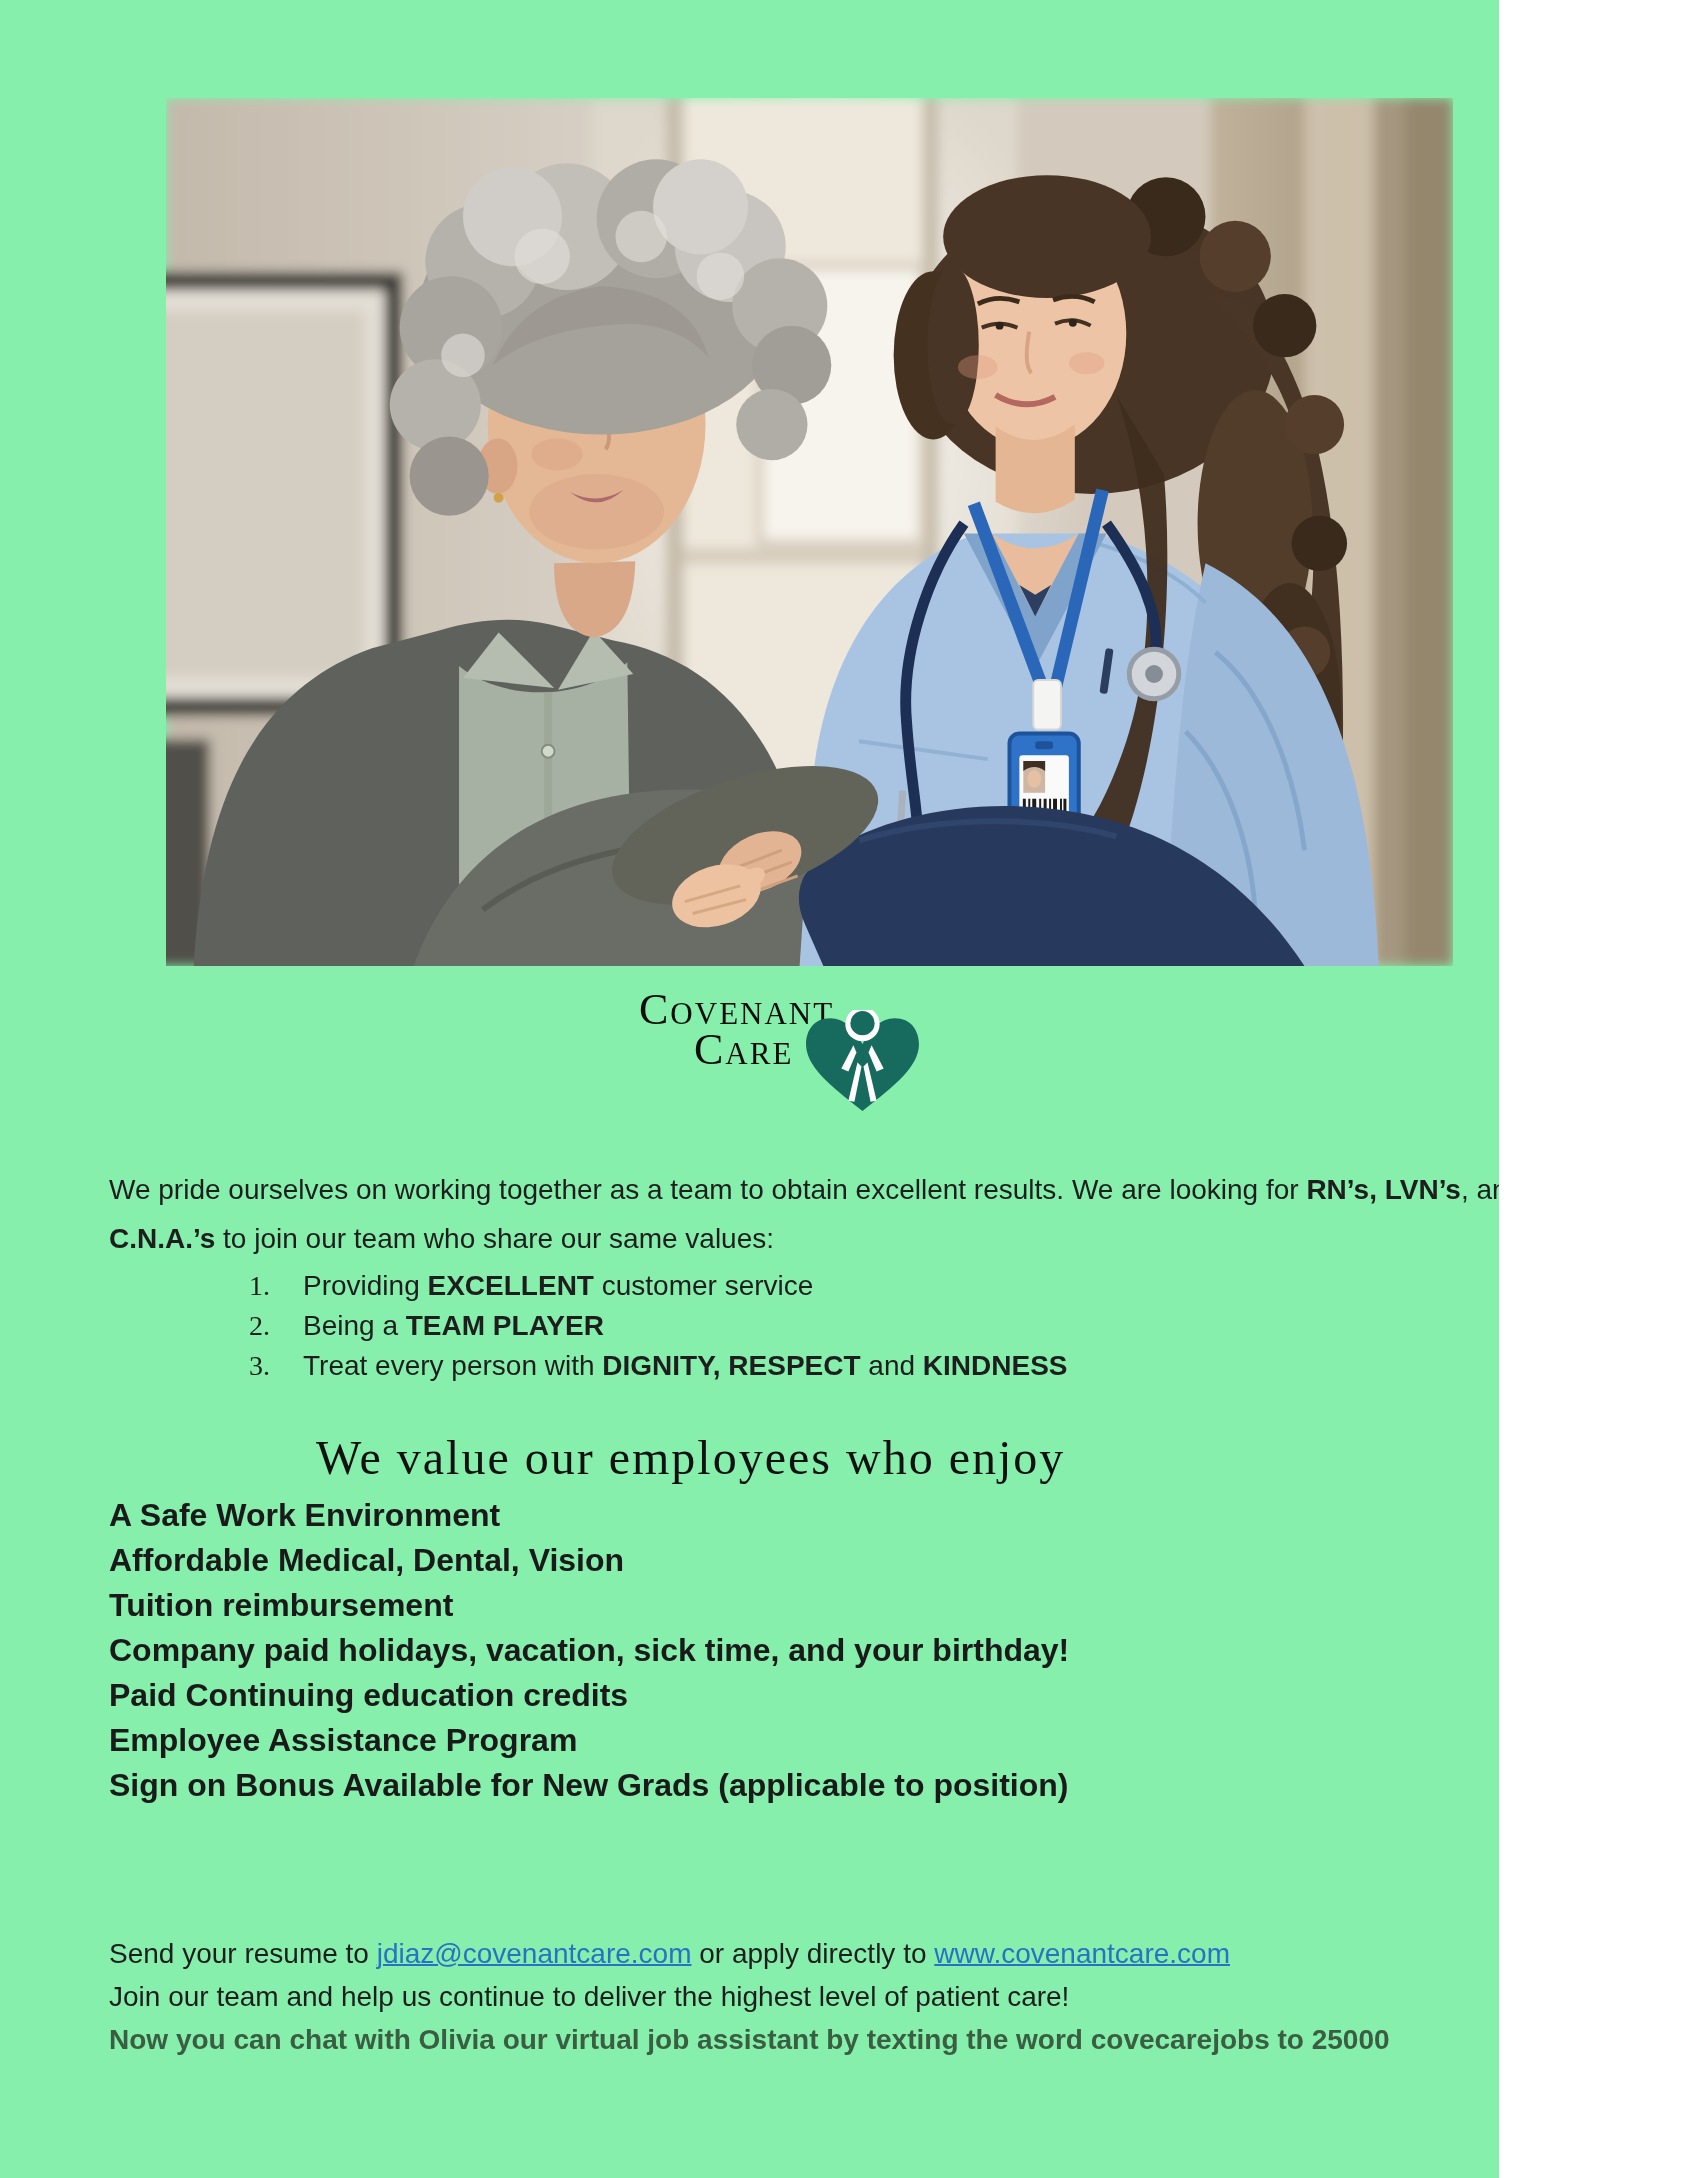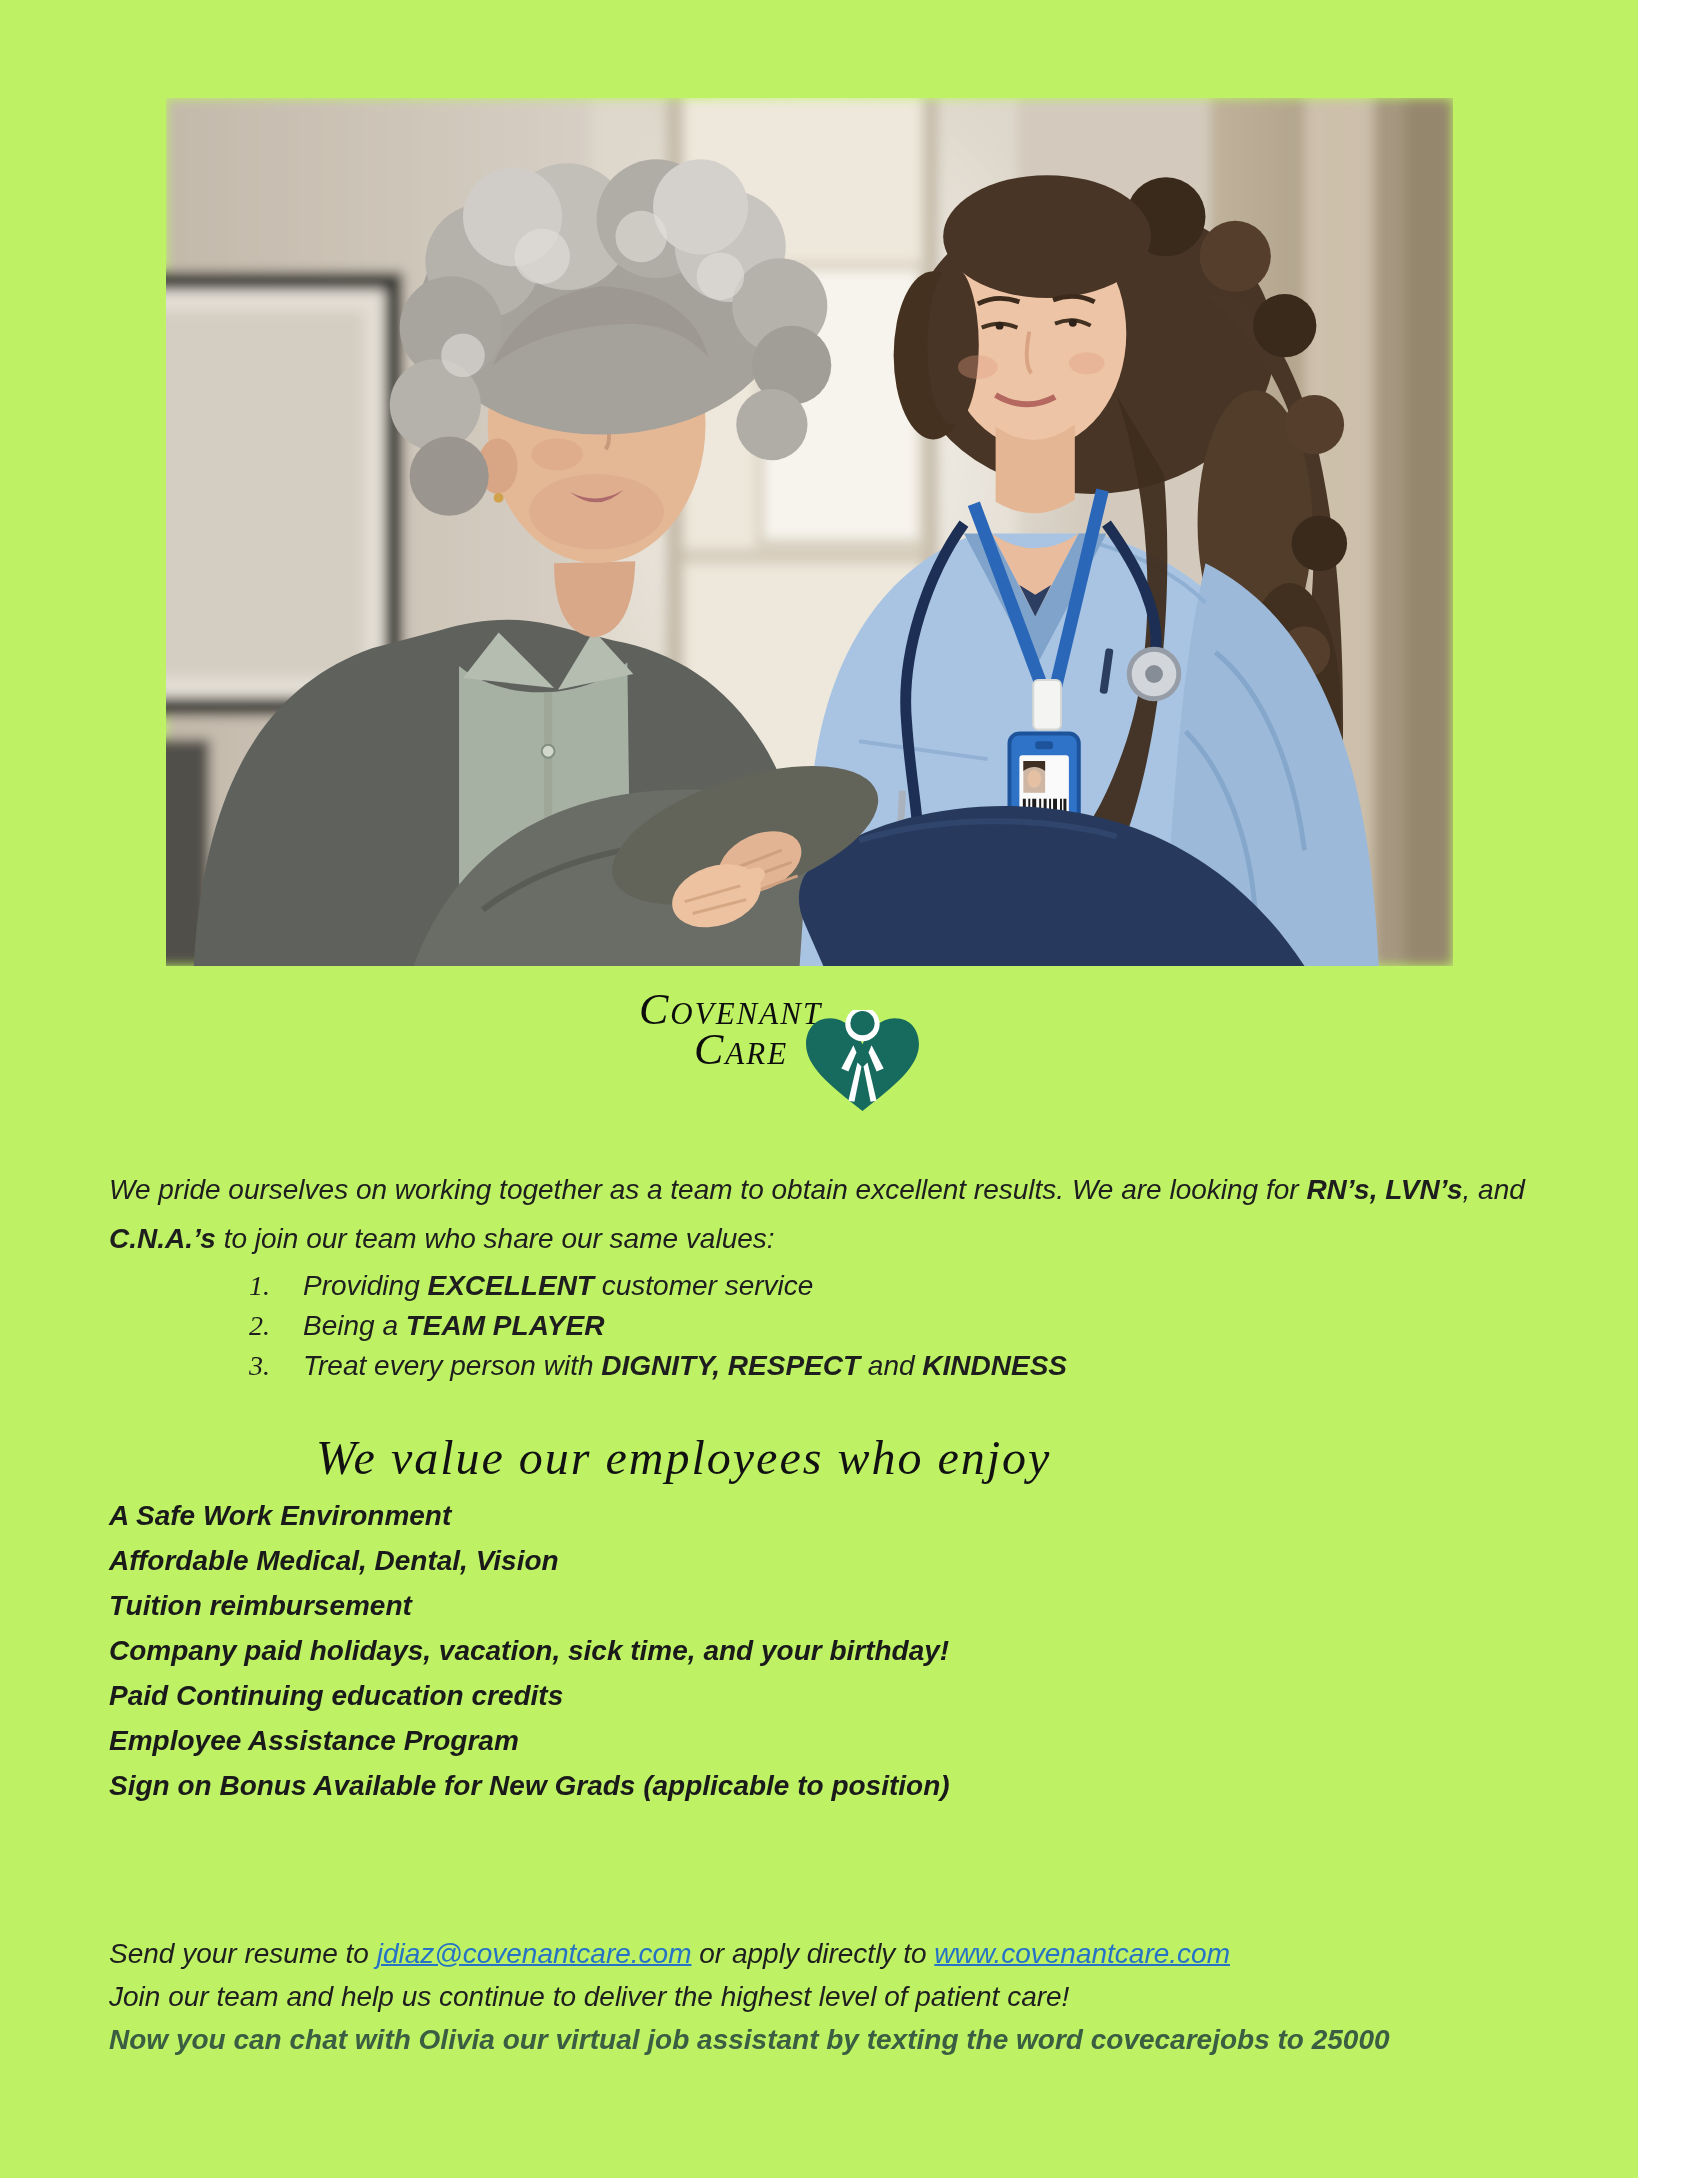--- a/index.html
+++ b/index.html
@@ -1,34 +1,34 @@
 <!DOCTYPE html>
 <html><head>
 <meta charset="utf-8">
 <style>
   html,body{margin:0;padding:0;background:#ffffff;}
-  .page{position:relative;width:1638px;height:2178px;background:#bef264;overflow:hidden;
-        font-family:"Liberation Sans",sans-serif;color:#1e1e1e;font-style:italic;}
+  .page{position:relative;width:1499px;height:2178px;background:#86efac;overflow:hidden;
+        font-family:"Liberation Sans",sans-serif;color:#1e1e1e;}
   .photo{position:absolute;left:166px;top:98px;width:1287px;height:868px;display:block;}
   .logo{position:absolute;left:639px;top:988px;width:297px;height:139px;}
   .logo-text{font-family:"Liberation Serif",serif;color:#0d0d0d;letter-spacing:2px;line-height:1;}
   .logo-text .l1 .big,.logo-text .l2 .big{font-size:44px;}
   .logo-text .l1 .small,.logo-text .l2 .small{font-size:31px;}
   .logo-text .l2{margin-top:-4px;padding-left:55px;}
   .heart{position:absolute;left:161px;top:22px;width:125px;height:103px;}
   .intro{position:absolute;left:109px;top:1165px;width:1445px;margin:0;
          font-size:28px;line-height:49px;}
   .intro b{font-weight:bold;}
   .values{position:absolute;left:249px;top:1266px;font-size:28px;line-height:40px;}
   .vrow{display:flex;}
   .vrow .num{width:54px;font-family:"Liberation Serif",serif;}
   .heading{position:absolute;left:312px;top:1426px;margin:4px;font-family:"Liberation Serif",serif;
            font-weight:400;font-size:48px;line-height:55px;letter-spacing:2px;color:#111;}
   .benefits{position:absolute;left:109px;top:1493px;width:1485px;
-            font-size:28px;line-height:45px;font-weight:bold;color:#1a1a1a;}
+            font-size:32px;line-height:45px;font-weight:bold;color:#1a1a1a;}
   .closing{position:absolute;left:109px;top:1932px;width:1559px;font-size:28px;line-height:43px;}
   .closing p{margin:0;}
   .link{color:#2673c5;text-decoration:underline;text-decoration-thickness:2px;cursor:pointer;}
   .chat{font-weight:bold;color:#3a5e42;}
 </style>
 </head>
 <body>
 
 <div class="page">
 

